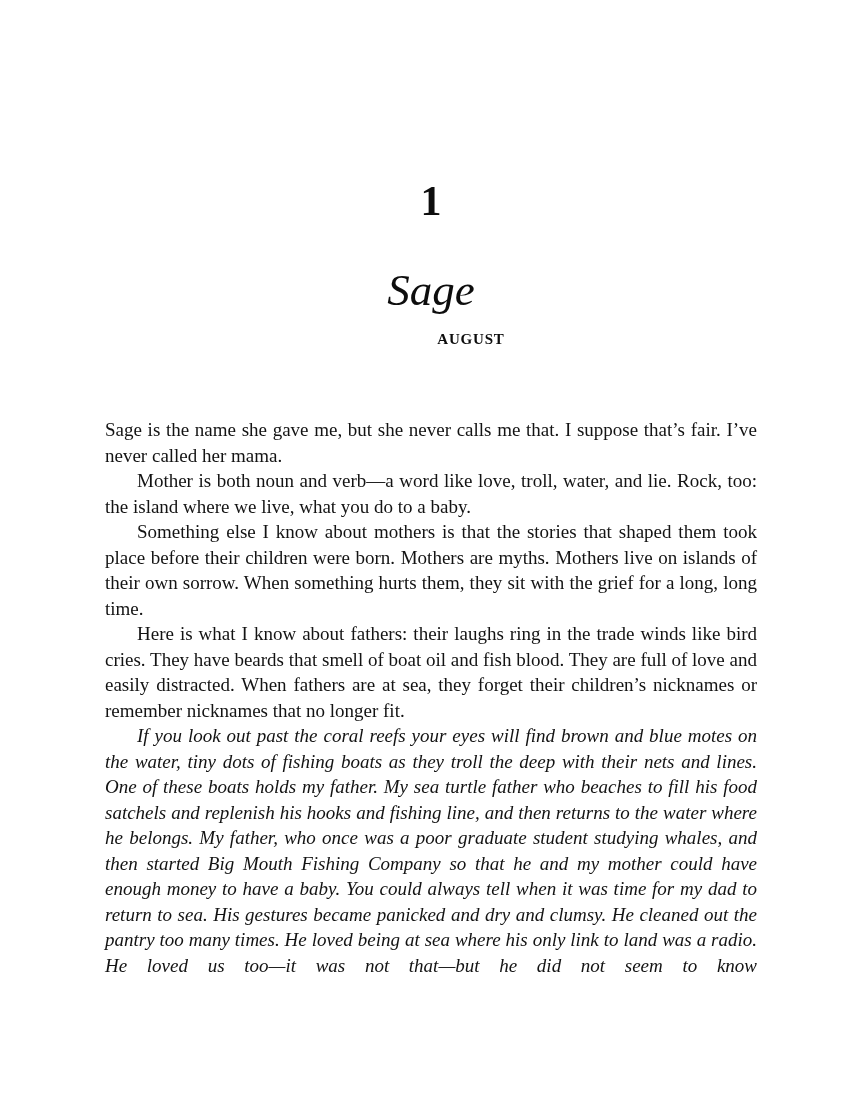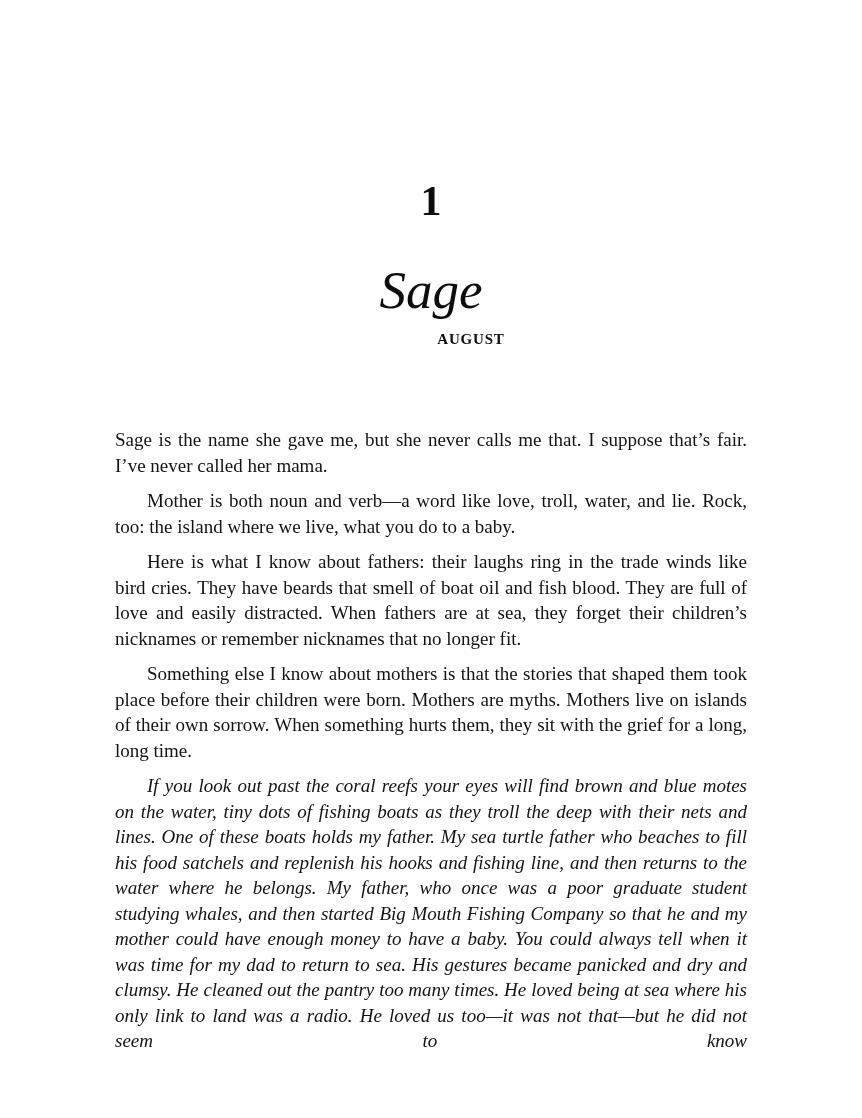--- a/index.html
+++ b/index.html
@@ -26,21 +26,21 @@
     line-height: 42px;
     font-weight: bold;
     color: #0d0d0d;
   }
   .chapter-title {
     position: absolute;
     top: 266px;
     left: 0;
     width: 100%;
     text-align: center;
-    font-size: 53px;
+    font-size: 45px;
     line-height: 48px;
     font-style: italic;
     font-weight: normal;
     color: #0d0d0d;
   }
   .chapter-subtitle {
     position: absolute;
     top: 331px;
     left: 0;
     width: 100%;
@@ -56,21 +56,21 @@
     position: absolute;
     top: 417px;
     left: 105px;
     width: 652px;
     font-size: 19px;
     line-height: 25.5px;
     text-align: justify;
     color: #131313;
   }
   .body-text p {
-    margin: 10px;
+    margin: 0;
     padding: 0;
     text-indent: 32px;
   }
   .body-text p.first {
     text-indent: 0;
   }
   .body-text p.page-break-cut {
     text-align-last: justify;
     font-style: italic;
   }
@@ -79,17 +79,17 @@
 <body>
 
 <div class="page">
   <div class="chapter-number">1</div>
   <div class="chapter-title">Sage</div>
   <div class="chapter-subtitle">AUGUST</div>
 
   <div class="body-text">
     <p class="first">Sage is the name she gave me, but she never calls me that. I suppose that’s fair. I’ve never called her mama.</p>
     <p>Mother is both noun and verb—a word like love, troll, water, and lie. Rock, too: the island where we live, what you do to a baby.</p>
+    <p>Something else I know about mothers is that the stories that shaped them took place before their children were born. Mothers are myths. Mothers live on islands of their own sorrow. When something hurts them, they sit with the grief for a long, long time.</p>
     <p>Here is what I know about fathers: their laughs ring in the trade winds like bird cries. They have beards that smell of boat oil and fish blood. They are full of love and easily distracted. When fathers are at sea, they forget their children’s nicknames or remember nicknames that no longer fit.</p>
-    <p>Something else I know about mothers is that the stories that shaped them took place before their children were born. Mothers are myths. Mothers live on islands of their own sorrow. When something hurts them, they sit with the grief for a long, long time.</p>
     <p class="page-break-cut">If you look out past the coral reefs your eyes will find brown and blue motes on the water, tiny dots of fishing boats as they troll the deep with their nets and lines. One of these boats holds my father. My sea turtle father who beaches to fill his food satchels and replenish his hooks and fishing line, and then returns to the water where he belongs. My father, who once was a poor graduate student studying whales, and then started Big Mouth Fishing Company so that he and my mother could have enough money to have a baby. You could always tell when it was time for my dad to return to sea. His gestures became panicked and dry and clumsy. He cleaned out the pantry too many times. He loved being at sea where his only link to land was a radio. He loved us too—it was not that—but he did not seem to know</p>
   </div>
 </div>
 
 </body></html>

